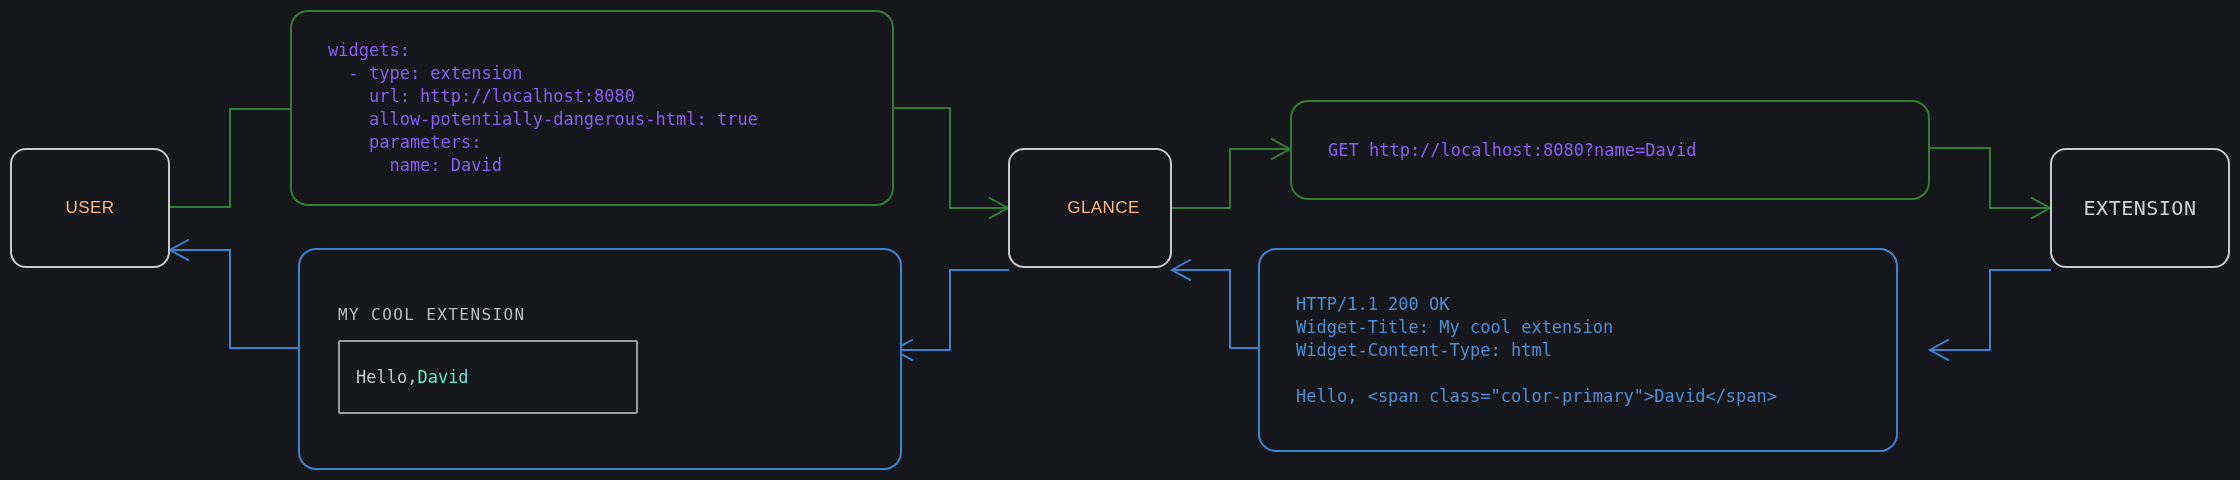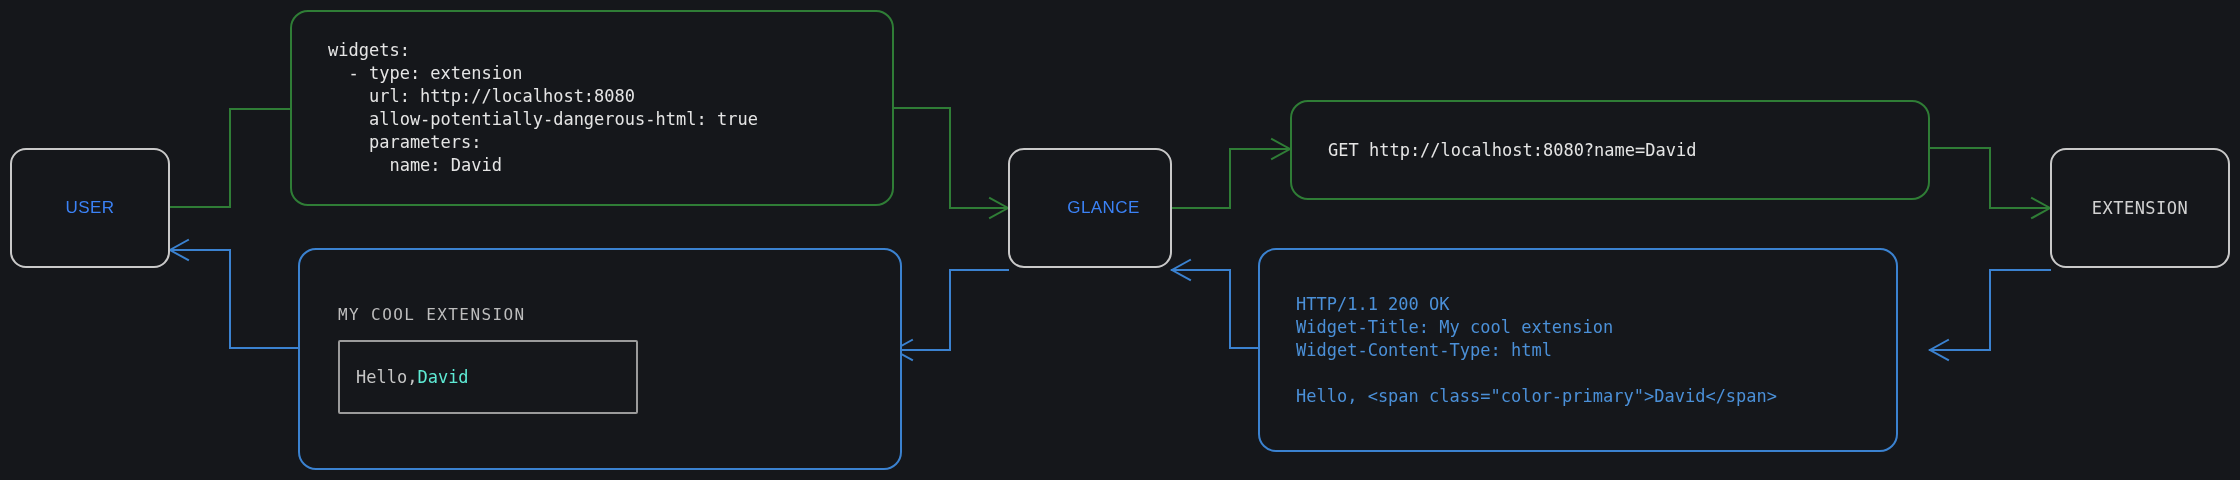--- a/index.html
+++ b/index.html
@@ -31,25 +31,25 @@
     display: flex;
     align-items: center;
     justify-content: center;
     color: #d4d4d4;
     z-index: 2;
   }
   .node-label-sans {
     font-family: "Liberation Sans", sans-serif;
     font-size: 17px;
     letter-spacing: 0.4px;
-    color: #3b82f6;
+    color: #fdba74;
   }
   .node-label-mono {
     font-family: "DejaVu Sans Mono", monospace;
-    font-size: 17px;
+    font-size: 20px;
     letter-spacing: 0.5px;
     color: #d2d2d2;
   }
   .codebox {
     position: absolute;
     box-sizing: border-box;
     border-radius: 18px;
     background: #15171b;
     z-index: 2;
     display: flex;
@@ -60,21 +60,21 @@
   .codebox.blue  { border: 2px solid #2f6fb5; }
   .codebox.widget { border: 2px solid #3b82d0; }
   .code {
     white-space: pre;
     font-family: "DejaVu Sans Mono", monospace;
     font-size: 17px;
     line-height: 23px;
     margin: 0;
     padding: 0 0 0 36px;
   }
-  .code.green { color: #e5e5e5; }
+  .code.green { color: #8b5cf6; }
   .code.blue  { color: #4b90d8; }
   .widget-inner {
     padding: 0 0 0 38px;
   }
   .widget-title {
     font-family: "DejaVu Sans Mono", monospace;
     font-size: 16px;
     letter-spacing: 1.4px;
     color: #bdbdbd;
     margin-bottom: 16px;

